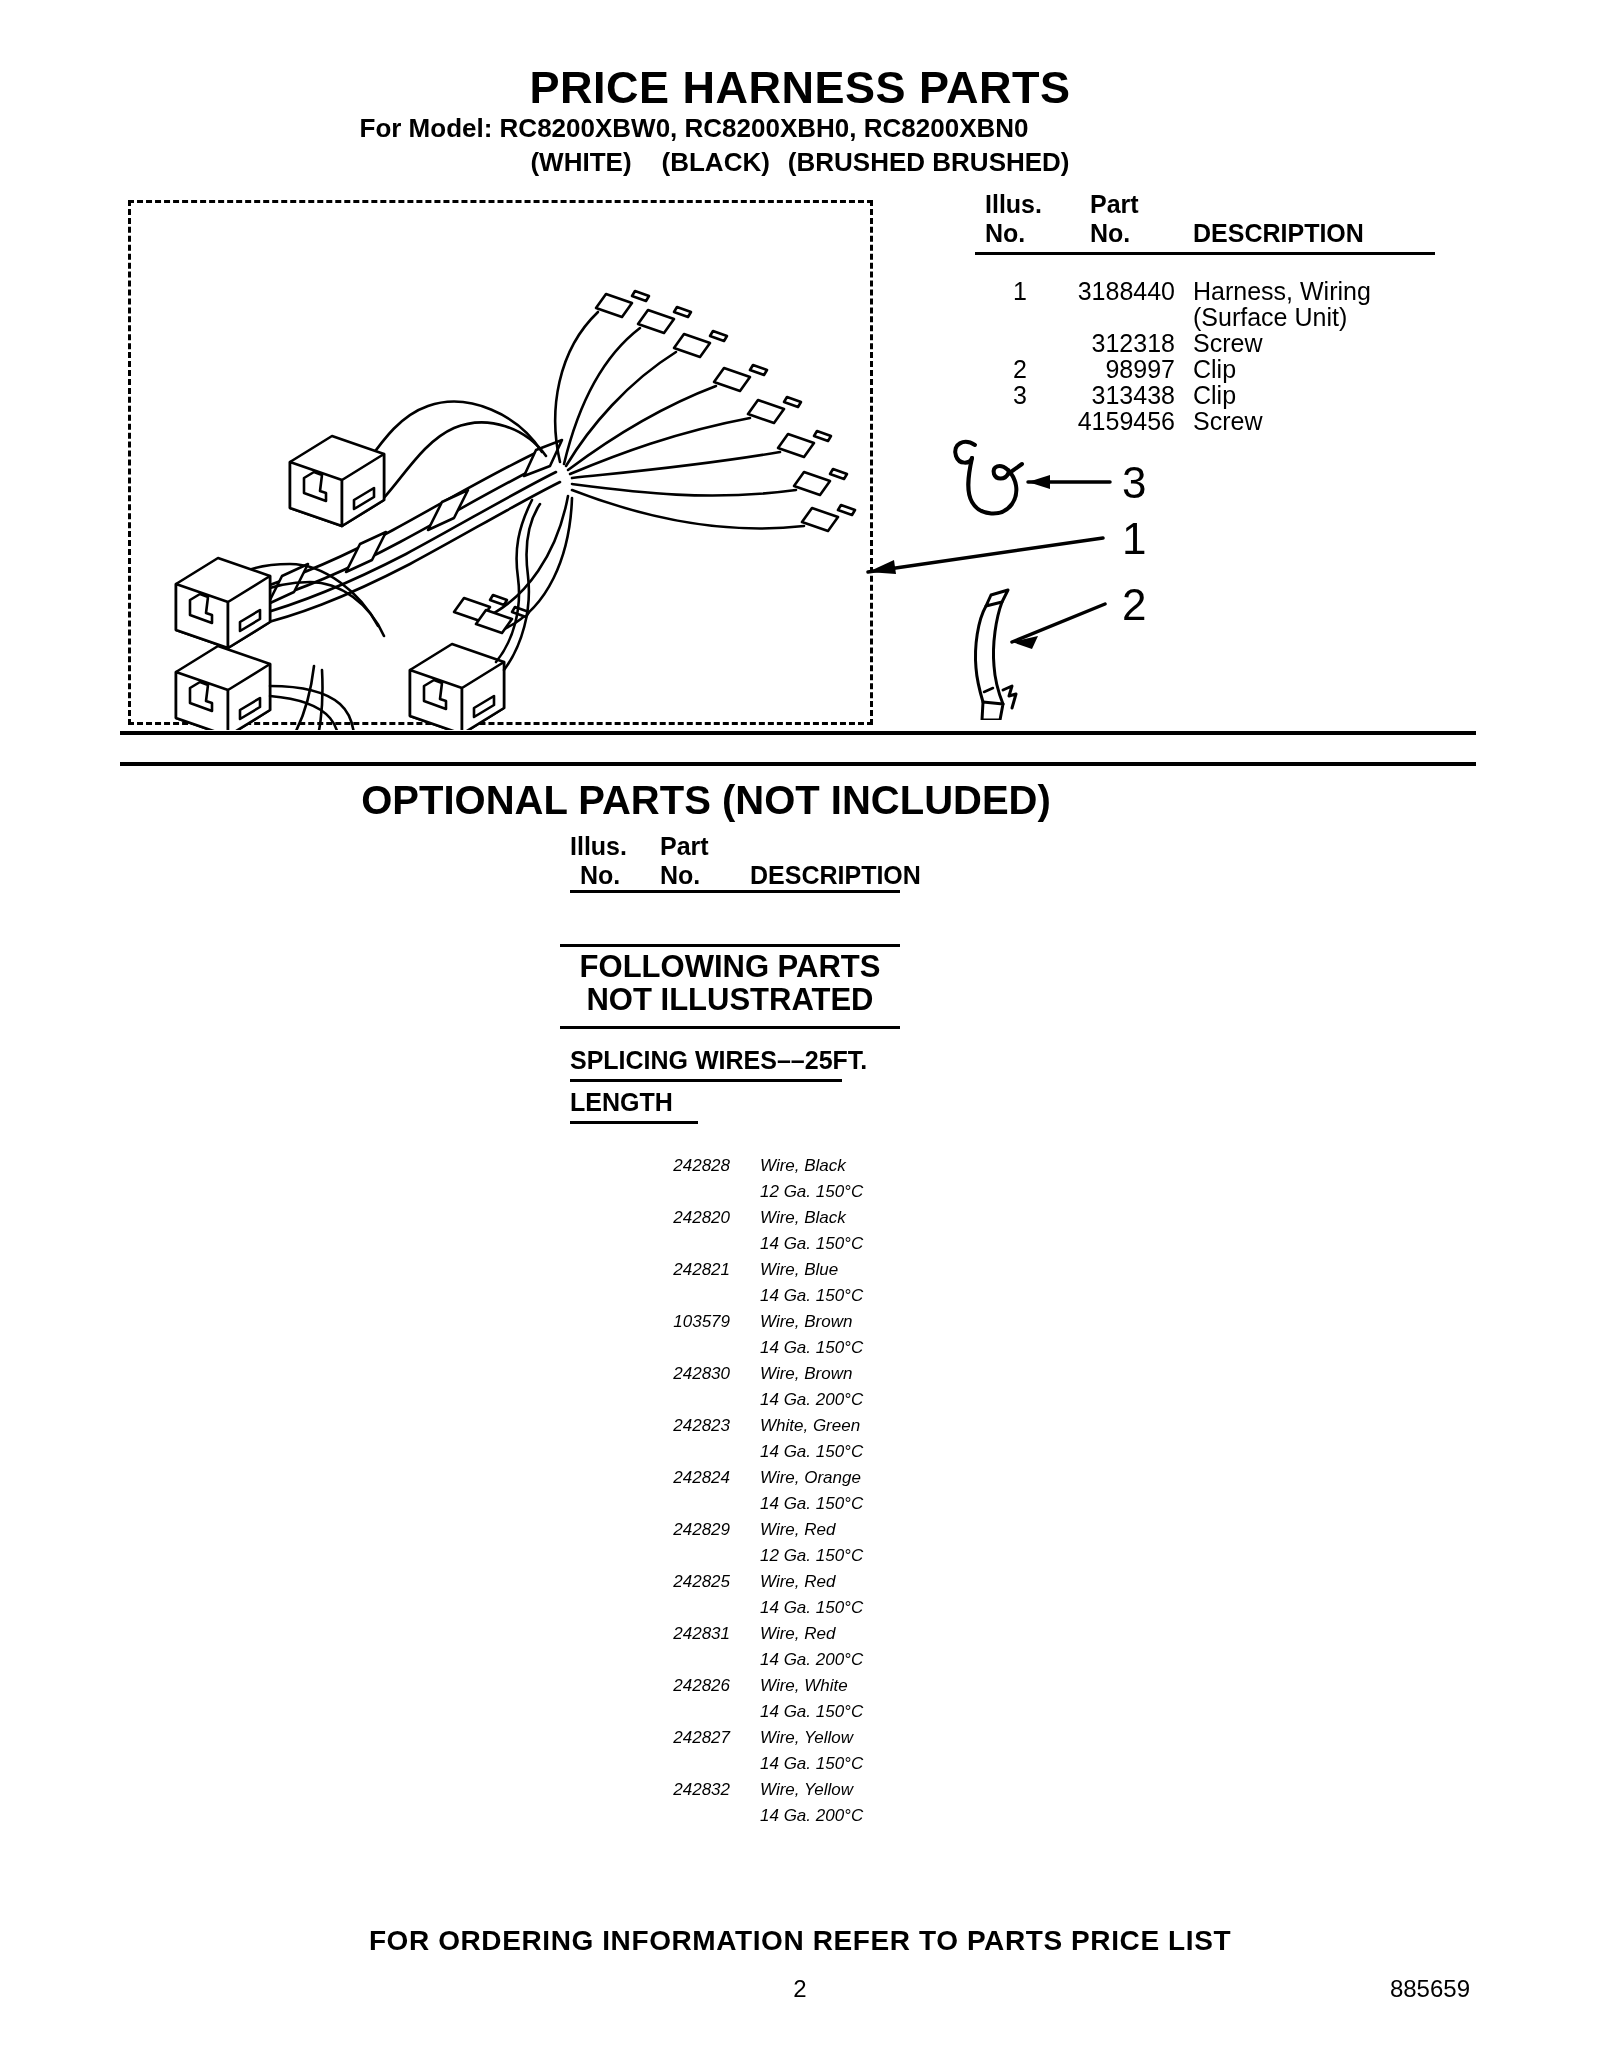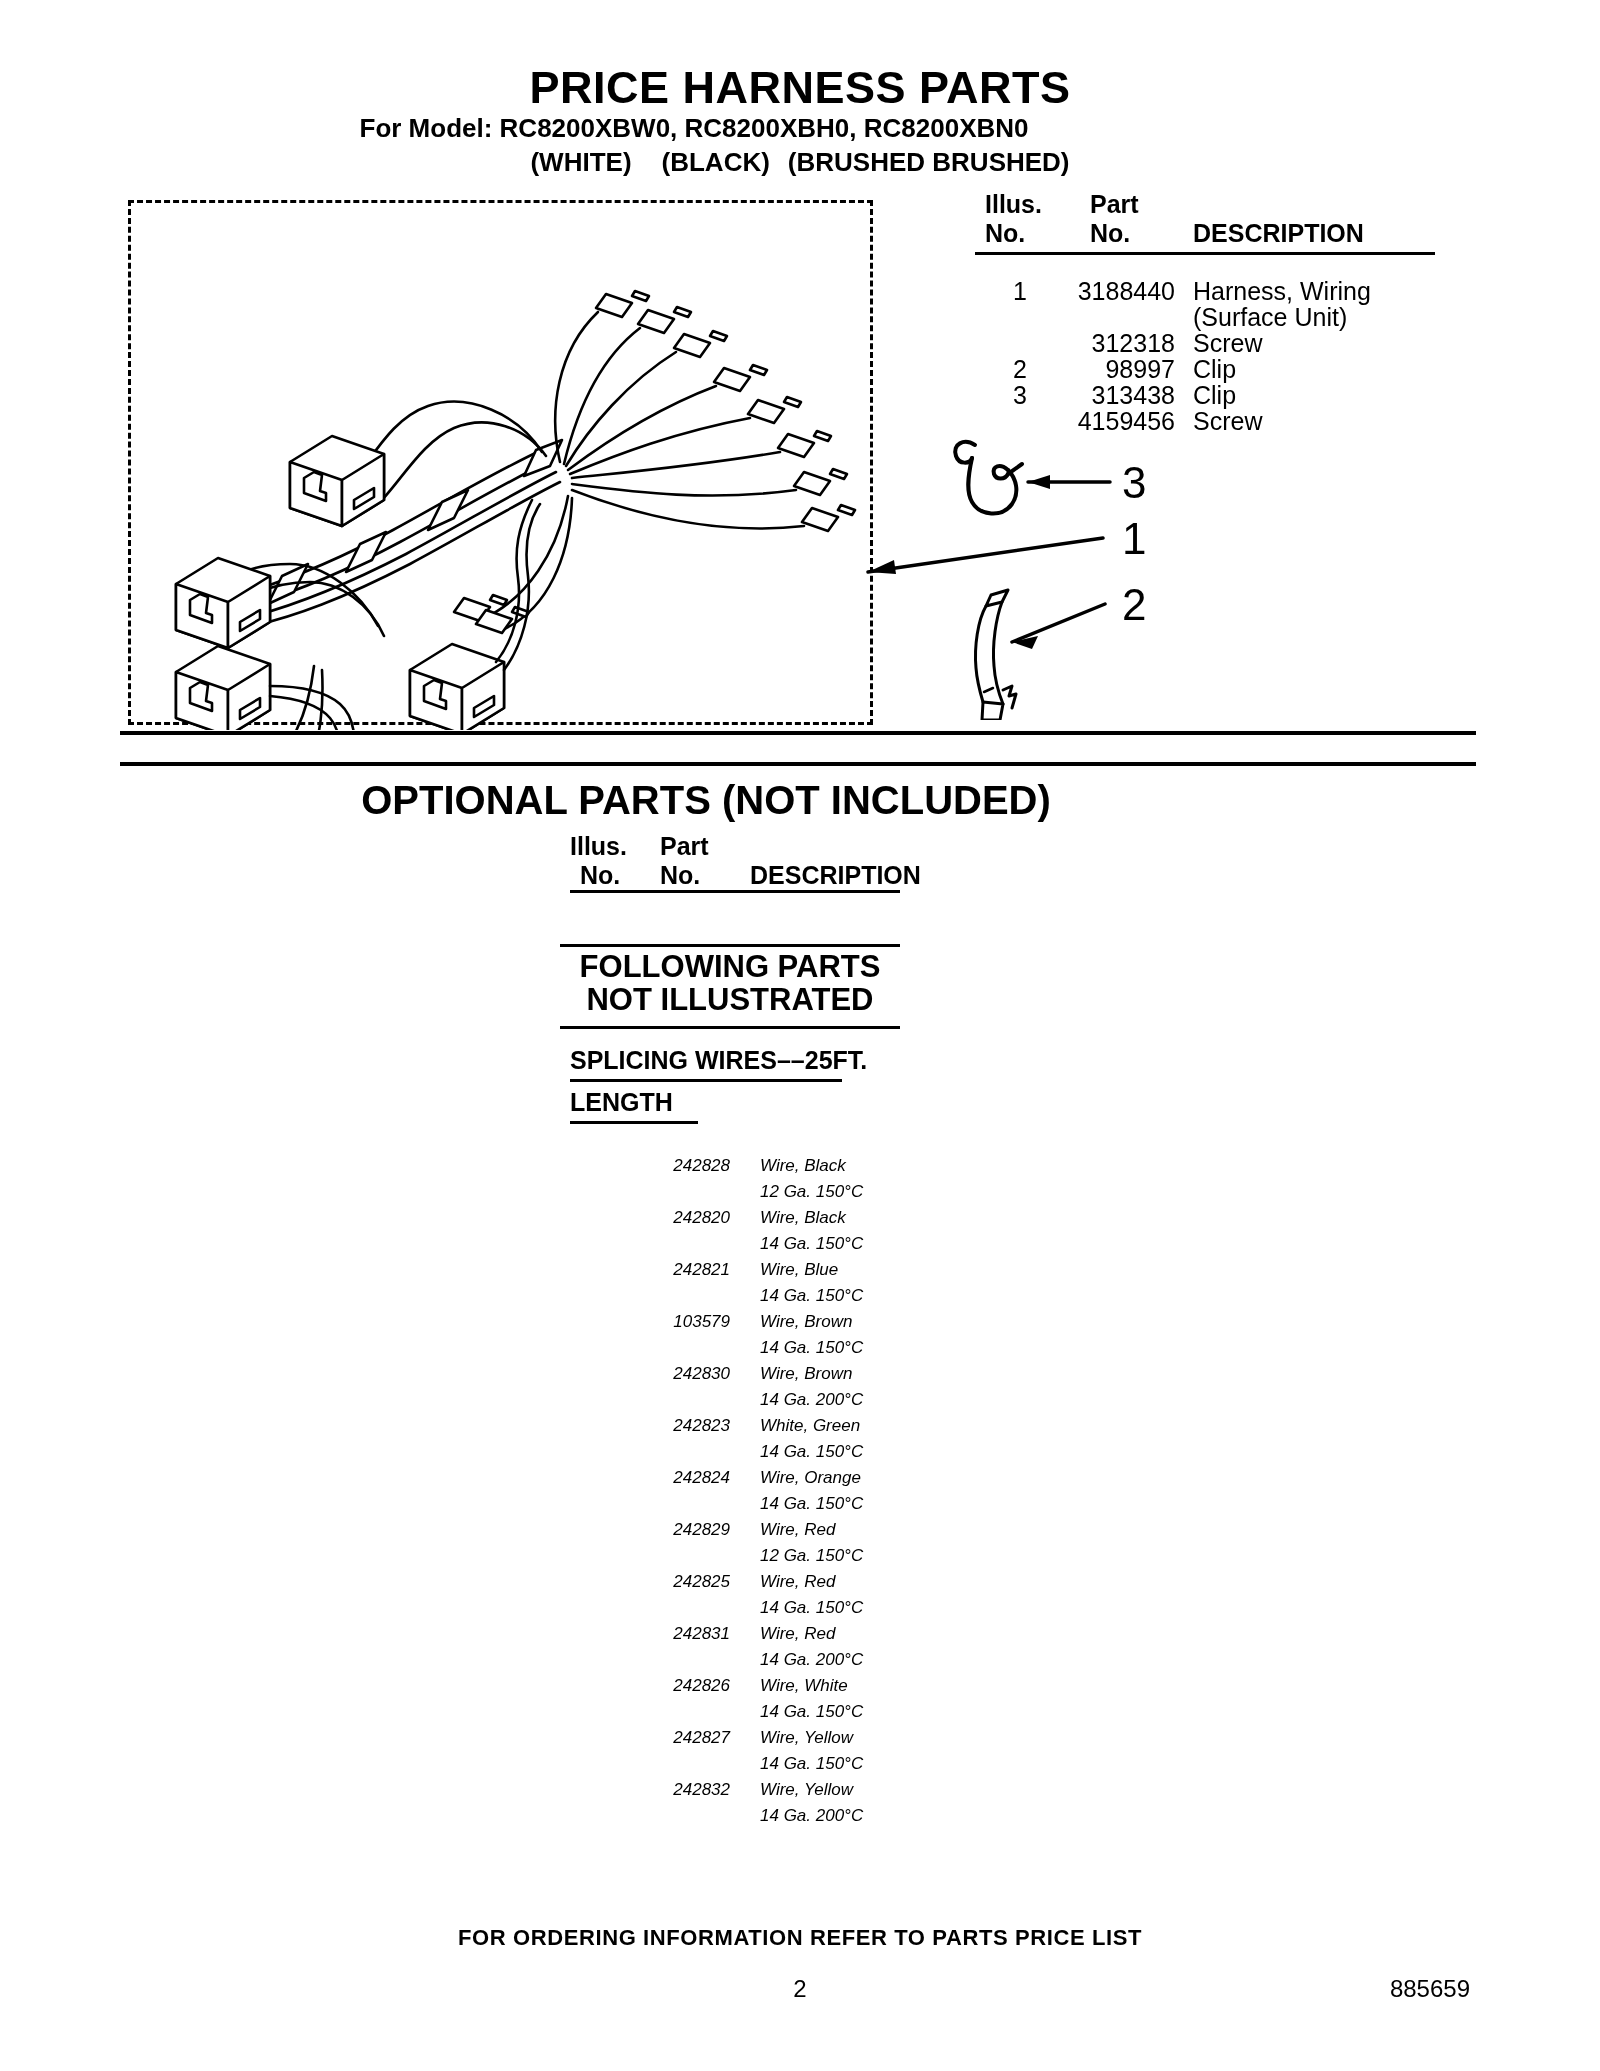--- a/index.html
+++ b/index.html
@@ -250,21 +250,21 @@
     left: 190px;
     top: 26px;
   }
 
   
   .footer-note {
     position: absolute;
     left: 0; top: 1925px;
     width: 1600px;
     text-align: center;
-    font-size: 22px;
+    font-size: 28px;
     font-weight: bold;
     letter-spacing: 0.6px;
   }
   .footer-page {
     position: absolute;
     left: 0; top: 1975px;
     width: 1600px;
     text-align: center;
     font-size: 24px;
   }

